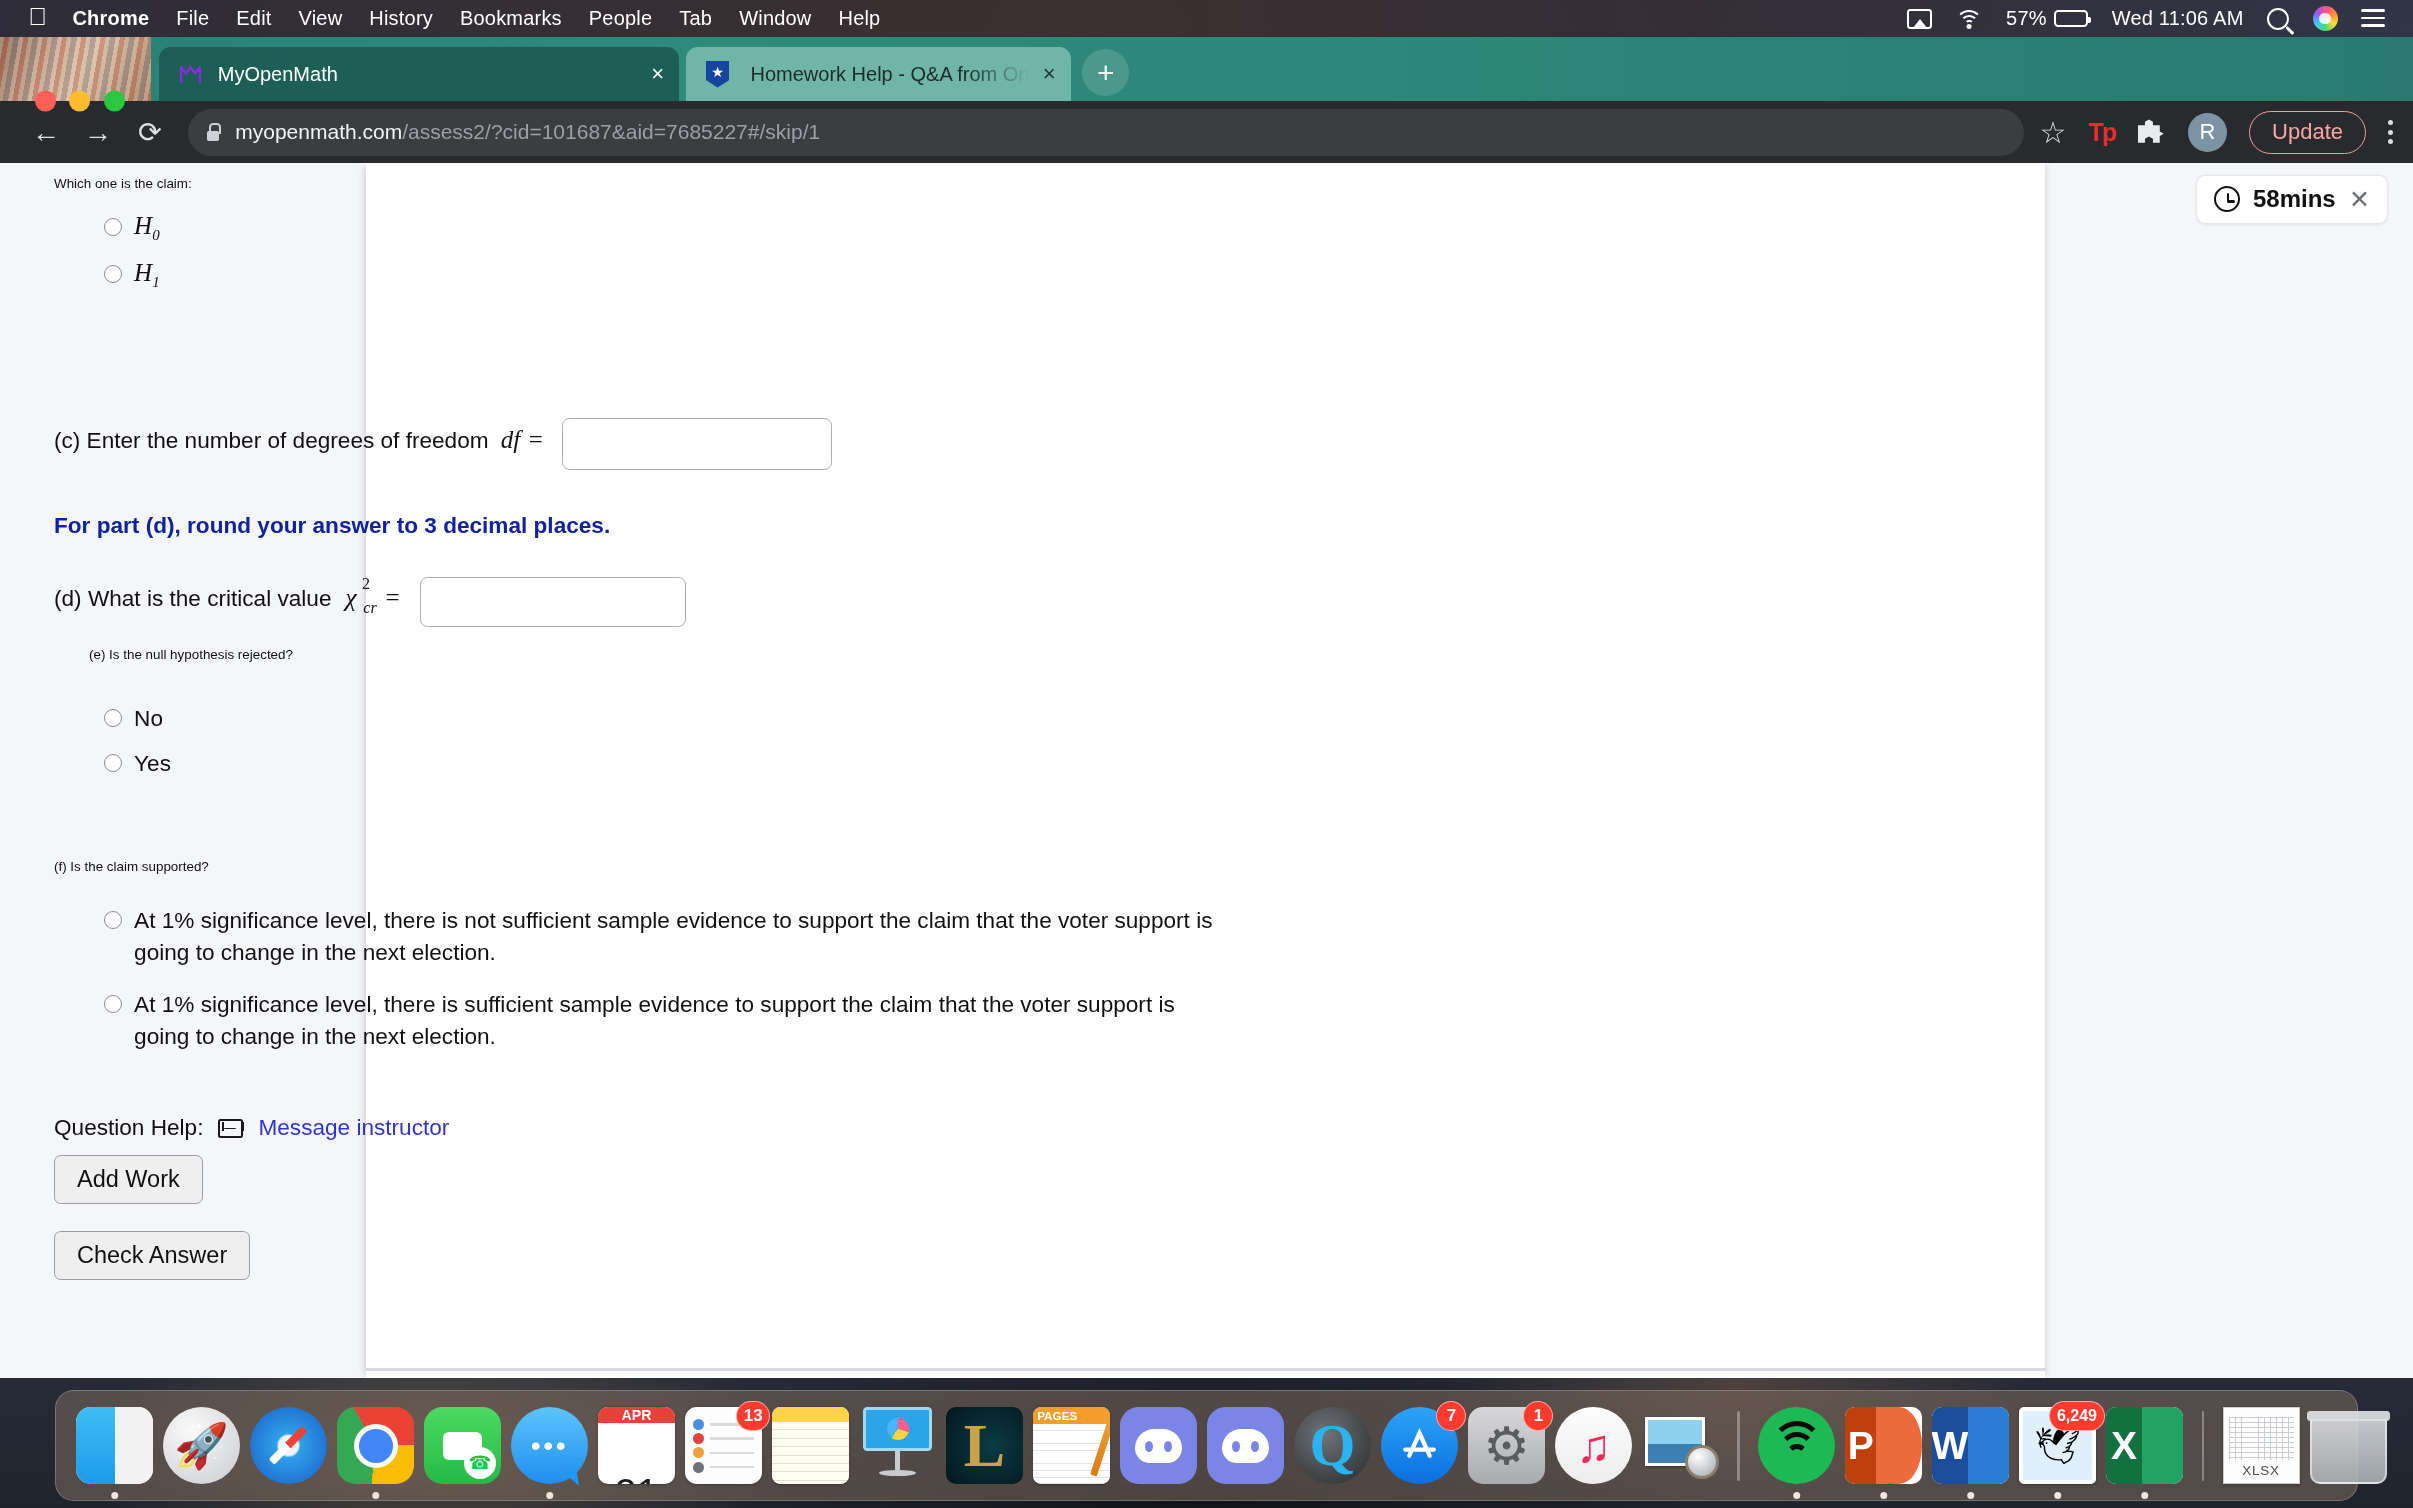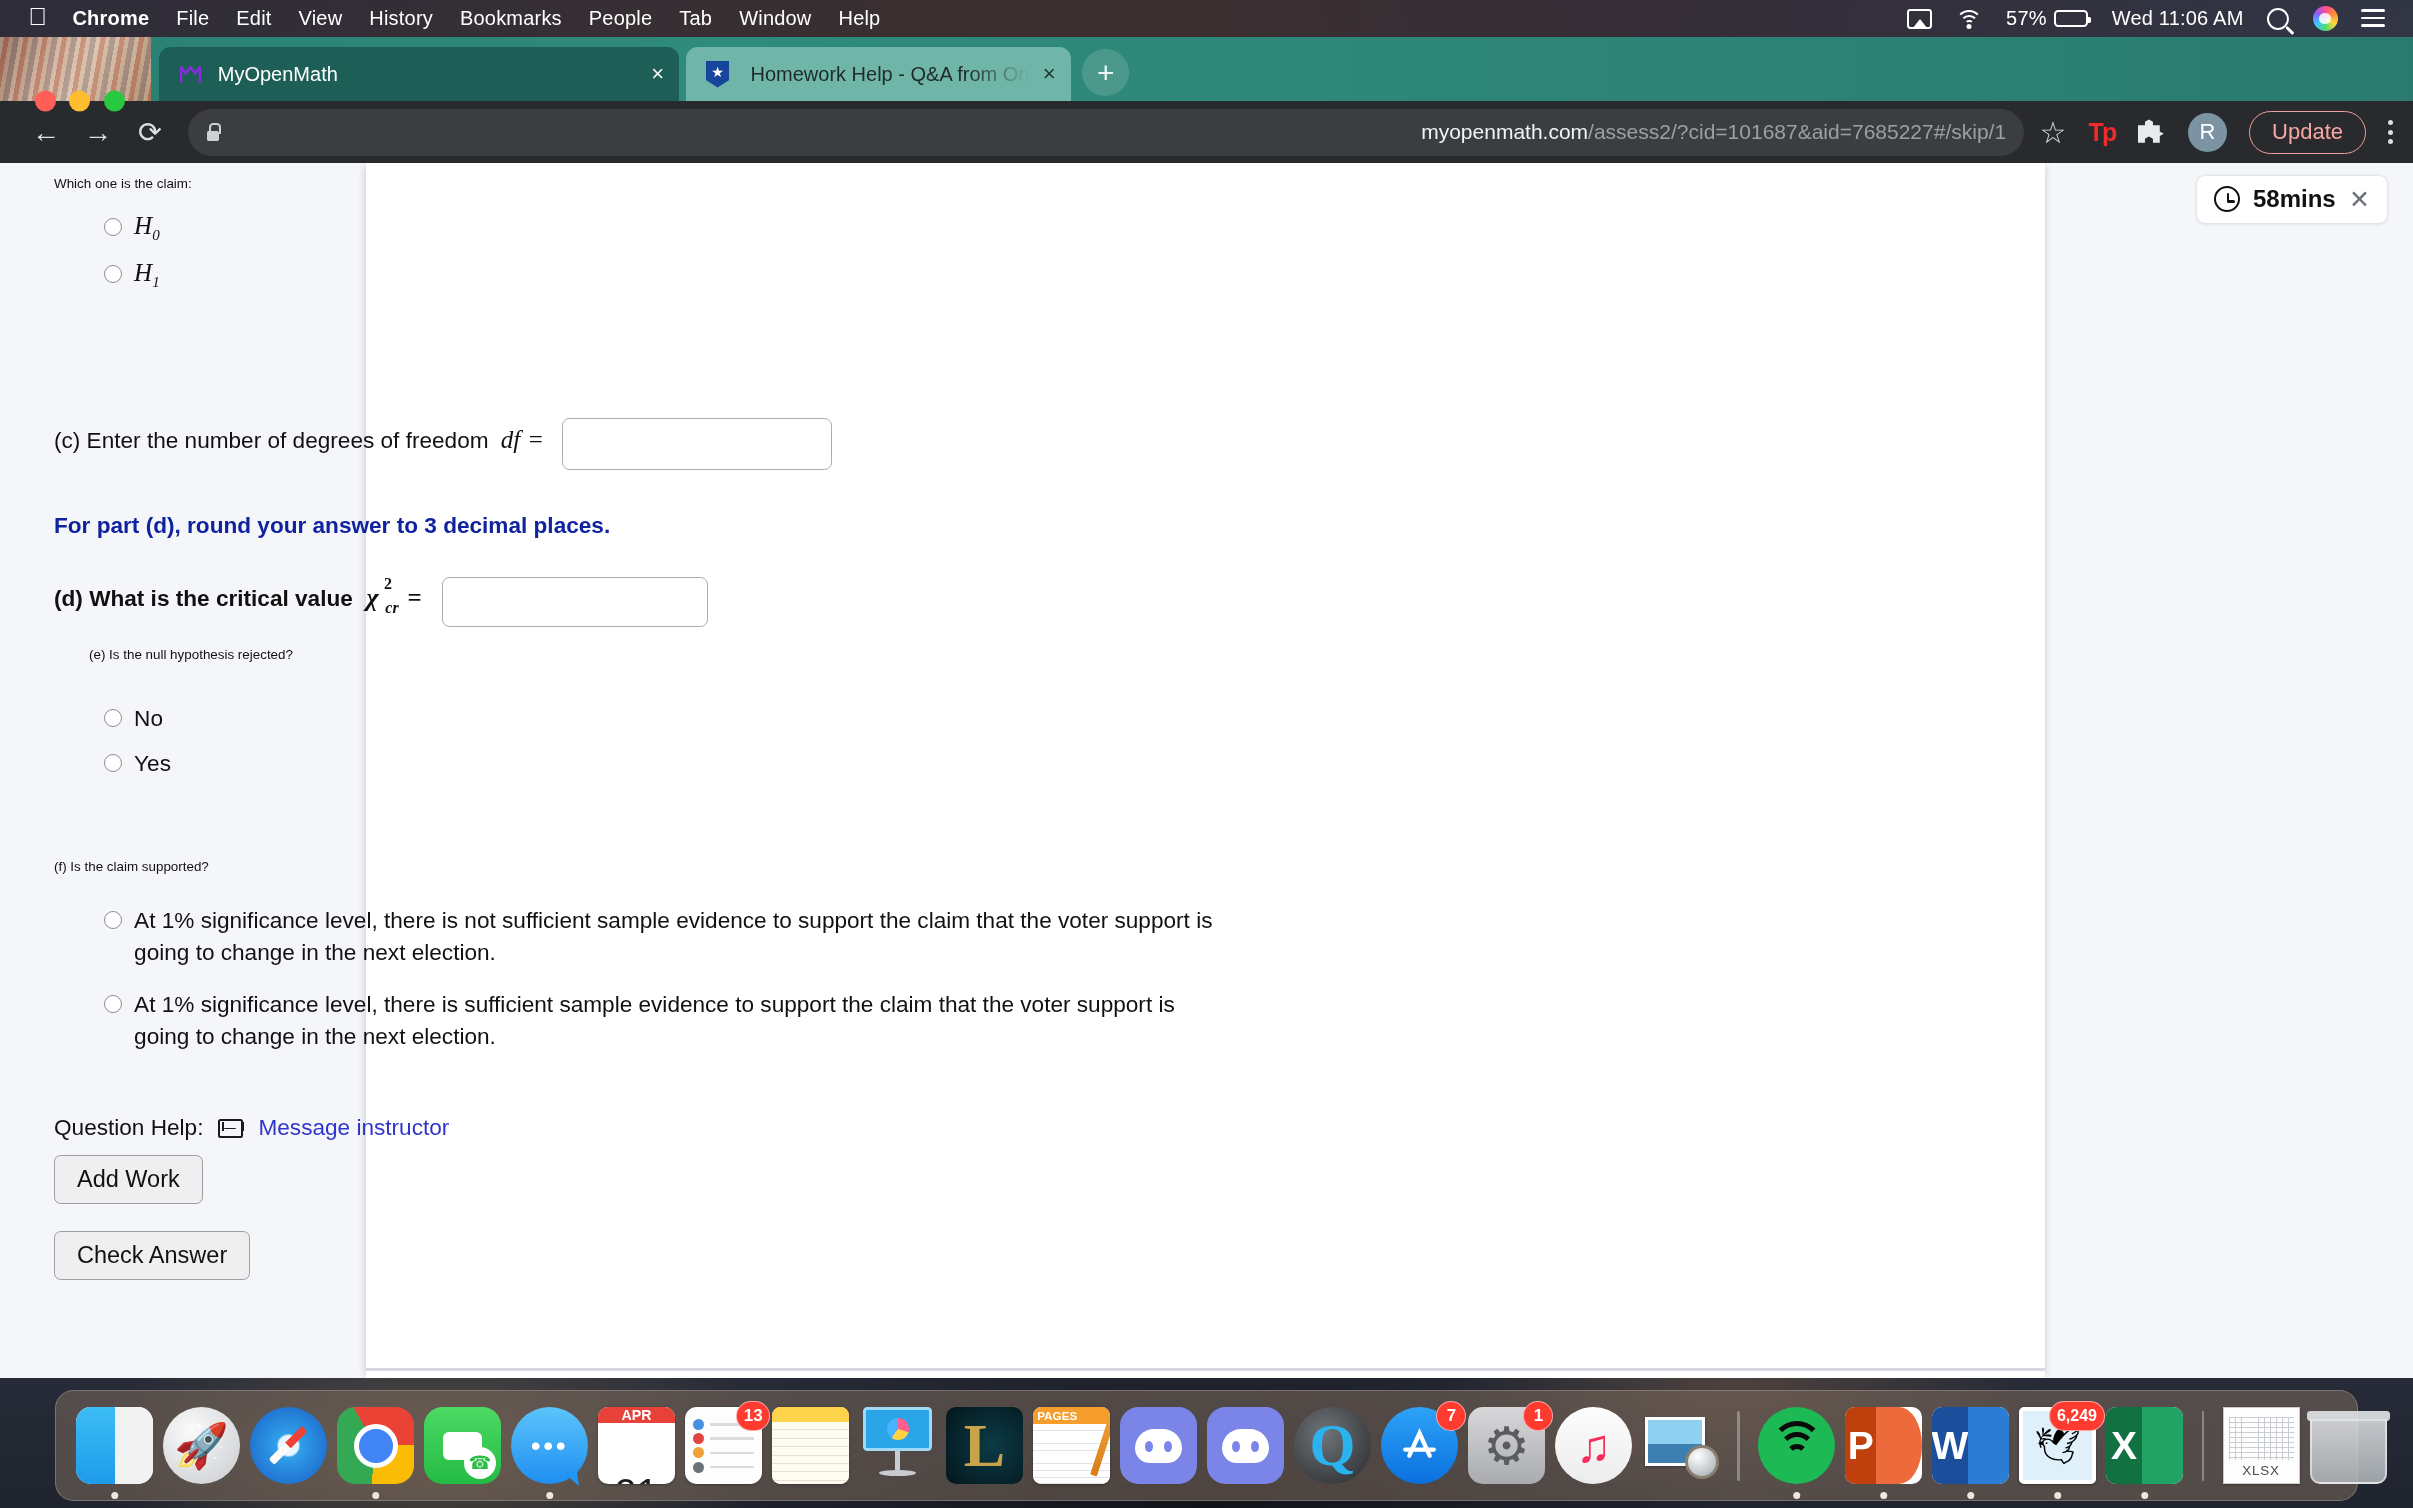--- a/index.html
+++ b/index.html
@@ -103,21 +103,21 @@
   .tab-new{ width:47px; height:47px; margin-left:11.7px; margin-bottom:5px; border-radius:50%;
       background:rgba(255,255,255,.14); color:#eaf7f4; font-size:30px; display:flex; align-items:center; justify-content:center; font-weight:300; }
 
   #toolbar{
     height:62px; background:#292a2d; display:flex; align-items:center; gap:0; padding:0 20px;
   }
   .nav-btn{ width:52px; height:52px; border-radius:50%; display:flex; align-items:center; justify-content:center;
       color:#dcdfe3; font-size:28.5px; flex:none; }
   .omni{
     flex:1; height:47px; background:#3b3d40; border-radius:23.5px; display:flex; align-items:center;
-    padding:0 18.4px; gap:15px; margin:0 15px 0 11.7px; color:#e8eaed; font-size:21px; overflow:hidden;justify-content:space-between;
+    padding:0 18.4px; gap:15px; margin:0 15px 0 11.7px; color:#e8eaed; font-size:21px; overflow:hidden;
   }
   .lock{ width:14.2px; height:18.4px; position:relative; flex:none; }
   .lock:before{ content:""; position:absolute; left:0.8px; bottom:0; width:12.6px; height:10px; background:#cdd1d5; border-radius:1.7px; }
   .lock:after{ content:""; position:absolute; left:3.4px; top:0; width:7.5px; height:9.2px; border:2.1px solid #cdd1d5; border-bottom:none; border-radius:4.2px 4.2px 0 0; }
   .url-host{ color:#f1f3f4; }
   .url-path{ color:#9aa0a6; }
   .tb-right{ display:flex; align-items:center; gap:22px; flex:none; }
   .ic-star{ color:#dcdfe3; font-size:30px; }
   .ic-tp{ color:#ef2b2b; font-weight:bold; font-size:25px; letter-spacing:-1.7px; }
   .ic-puz{ width:28.5px; height:28.5px; background:#e8eaed;
@@ -415,21 +415,21 @@
 
   <div class="content" style="top:243px;margin-top:12px;">
     <span class="q-text">(c) Enter the number of degrees of freedom</span>
     <span class="mathvar" style="margin:0 5px 0 8.4px;">df</span>
     <span class="mathvar" style="font-style:normal;">=</span>
     <span class="txtbox" style="margin-left:15px;"></span>
   </div>
 
   <div class="content blue-note" style="top:350px;">For part (d), round your answer to 3 decimal places.</div>
 
-  <div class="content" style="top:414px;font-weight:bold;">
+  <div class="content" style="top:414px;">
     <span class="q-text">(d) What is the critical value</span>
     <span class="chi-wrap" style="margin:0 25px 0 10px;">
       <span>χ</span>
       <span class="sup">2</span>
       <span class="sub">cr</span>
     </span>
     <span class="mathvar" style="font-style:normal;">=</span>
     <span class="txtbox small" style="margin-left:17px;"></span>
   </div>
 

